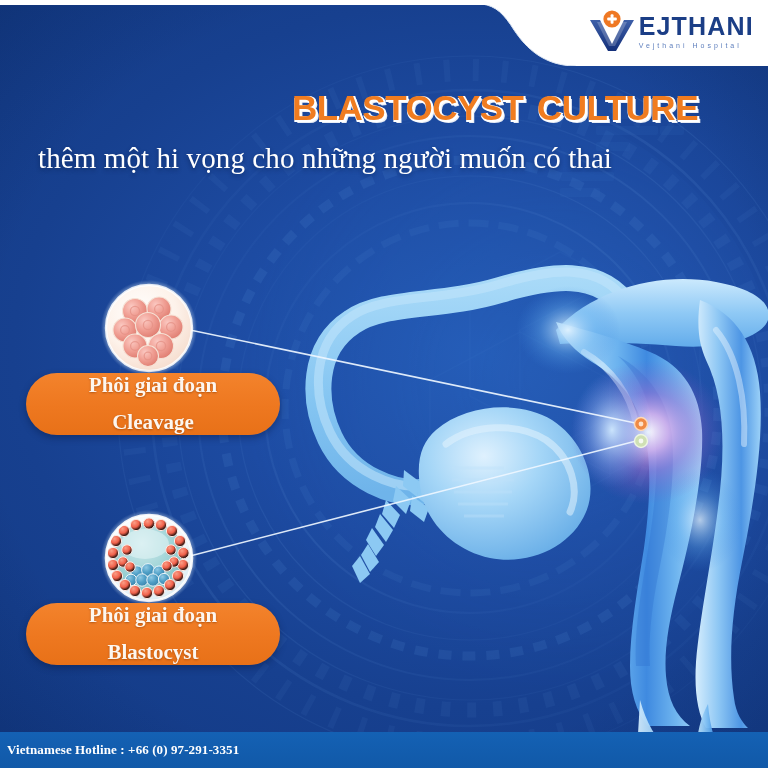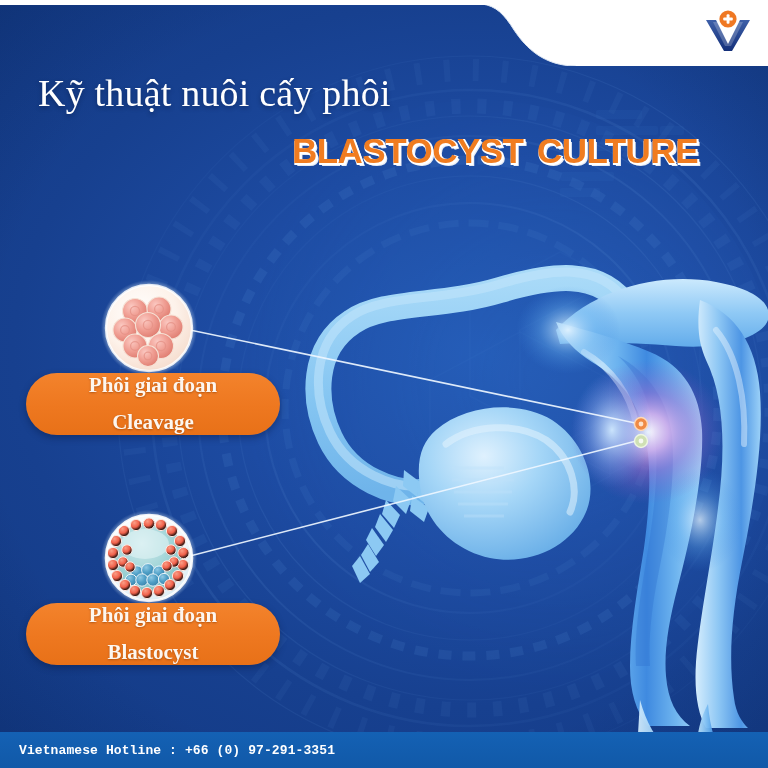--- a/index.html
+++ b/index.html
@@ -165,25 +165,25 @@
   .footer-bar {
     position: absolute;
     left: 0; bottom: 0;
     width: 768px; height: 36px;
     background: linear-gradient(180deg, #1461b4 0%, #1159a8 100%);
     z-index: 36;
     display: flex;
     align-items: center;
   }
   .footer-text {
-    font-family: Liberation Mono, monospace;
+    font-family: Liberation Serif, serif;
     font-size: 13px;
     font-weight: 700;
     color: #ffffff;
-    margin-left: 19px;
+    margin-left: 7px;
     letter-spacing: 0.1px;
   }
 </style>
 </head>
 <body>
 
 <div id="poster">
 
   <div class="bg-base"></div>
 
@@ -428,25 +428,29 @@
         </defs>
 
         <path d="M4 10 L14 10 L26 34 L38 10 L48 10 L30 41 L22 41 Z" fill="url(#vGrad)"></path>
         <path d="M11 12 L17 12 L26 30 L35 12 L41 12 L29 36 L23 36 Z" fill="#ffffff" opacity=".22"></path>
 
         <circle cx="26" cy="9" r="8.6" fill="#ef7823"></circle>
         <rect x="24.6" y="4.2" width="2.9" height="9.6" rx="1" fill="#ffffff"></rect>
         <rect x="21.2" y="7.6" width="9.6" height="2.9" rx="1" fill="#ffffff"></rect>
       </svg>
     </div>
+    <div class="logo-text-block">
+      <div class="logo-name">EJTHANI</div>
+      <div class="logo-tagline">Vejthani Hospital</div>
+    </div>
   </div>
 
   <div class="headline">
-    <div class="line-1">Kỹ thuật nuôi cấy phôi</div>
     <div class="line-2">Blastocyst culture</div>
+    <div class="line-3">thêm một hi vọng cho những người muốn có thai</div>
   </div>
 
   <svg id="embryo-cleavage" class="embryo" viewBox="0 0 96 96">
     <defs>
       <radialGradient id="zonaC" cx="40%" cy="34%" r="68%">
         <stop offset="0%" stop-color="#ffffff"></stop>
         <stop offset="62%" stop-color="#fdf2ea"></stop>
         <stop offset="100%" stop-color="#f6ded0"></stop>
       </radialGradient>
       <radialGradient id="cellC" cx="36%" cy="32%" r="70%">

